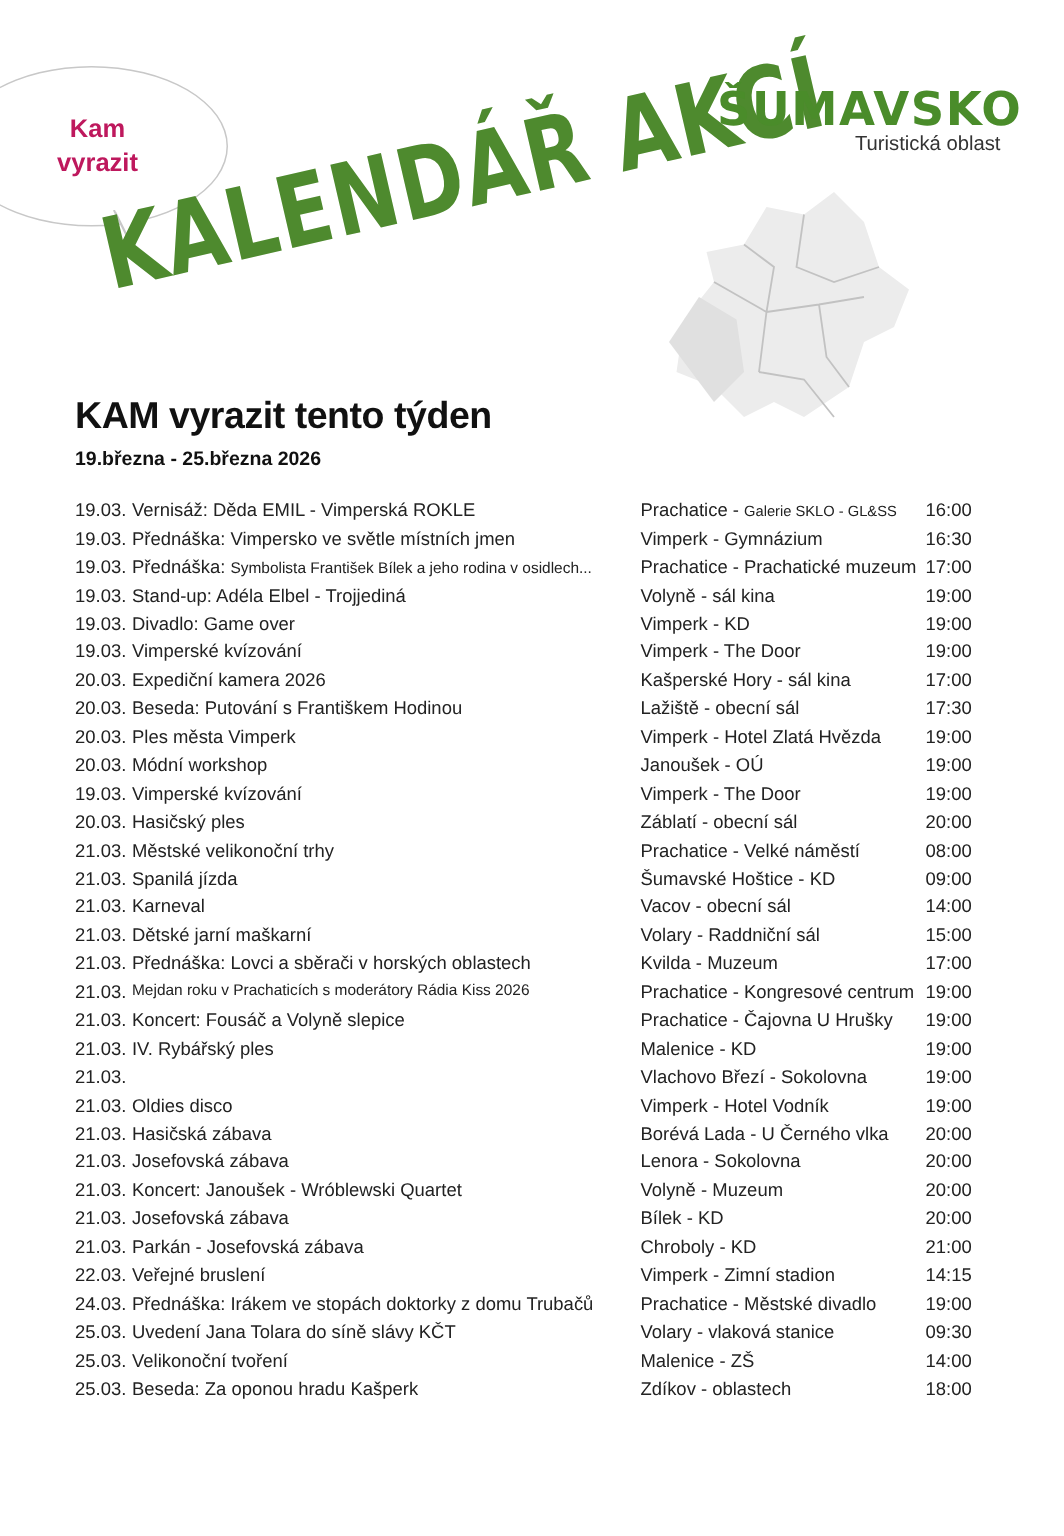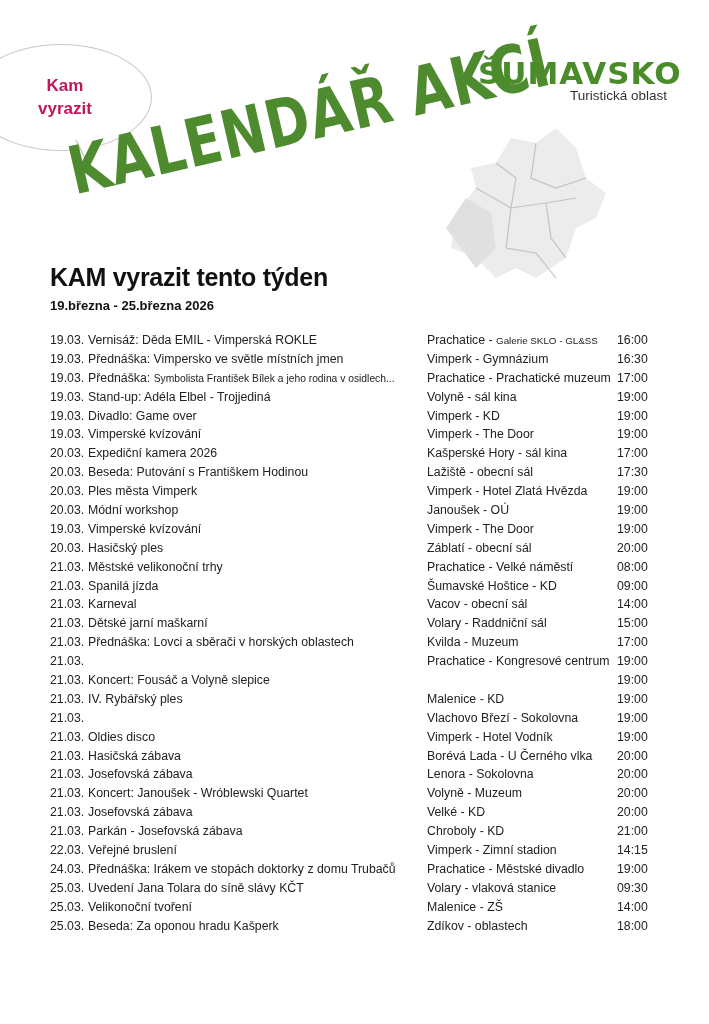--- a/index.html
+++ b/index.html
@@ -159,26 +159,28 @@
       <span class="time">15:00</span>
     </div>
   <div class="row">
       <span class="date">21.03.</span>
       <span class="title">Přednáška: Lovci a sběrači v horských oblastech</span>
       <span class="place">Kvilda - Muzeum</span>
       <span class="time">17:00</span>
     </div>
   <div class="row">
       <span class="date">21.03.</span>
+      <span class="title small">Mejdan roku v Prachaticích s moderátory Rádia Kiss 2026</span>
       <span class="place">Prachatice - Kongresové centrum</span>
       <span class="time">19:00</span>
     </div>
   <div class="row">
       <span class="date">21.03.</span>
       <span class="title">Koncert: Fousáč a Volyně slepice</span>
+      <span class="place">Prachatice - Čajovna U Hrušky</span>
       <span class="time">19:00</span>
     </div>
   <div class="row">
       <span class="date">21.03.</span>
       <span class="title">IV. Rybářský ples</span>
       <span class="place">Malenice - KD</span>
       <span class="time">19:00</span>
     </div>
   <div class="row">
       <span class="date">21.03.</span>
@@ -205,21 +207,21 @@
     </div>
   <div class="row">
       <span class="date">21.03.</span>
       <span class="title">Koncert: Janoušek - Wróblewski Quartet</span>
       <span class="place">Volyně - Muzeum</span>
       <span class="time">20:00</span>
     </div>
   <div class="row">
       <span class="date">21.03.</span>
       <span class="title">Josefovská zábava</span>
-      <span class="place">Velké - KD</span>
+      <span class="place">Bílek - KD</span>
       <span class="time">20:00</span>
     </div>
   <div class="row">
       <span class="date">21.03.</span>
       <span class="title">Parkán - Josefovská zábava</span>
       <span class="place">Chroboly - KD</span>
       <span class="time">21:00</span>
     </div>
   <div class="row">
       <span class="date">22.03.</span>

